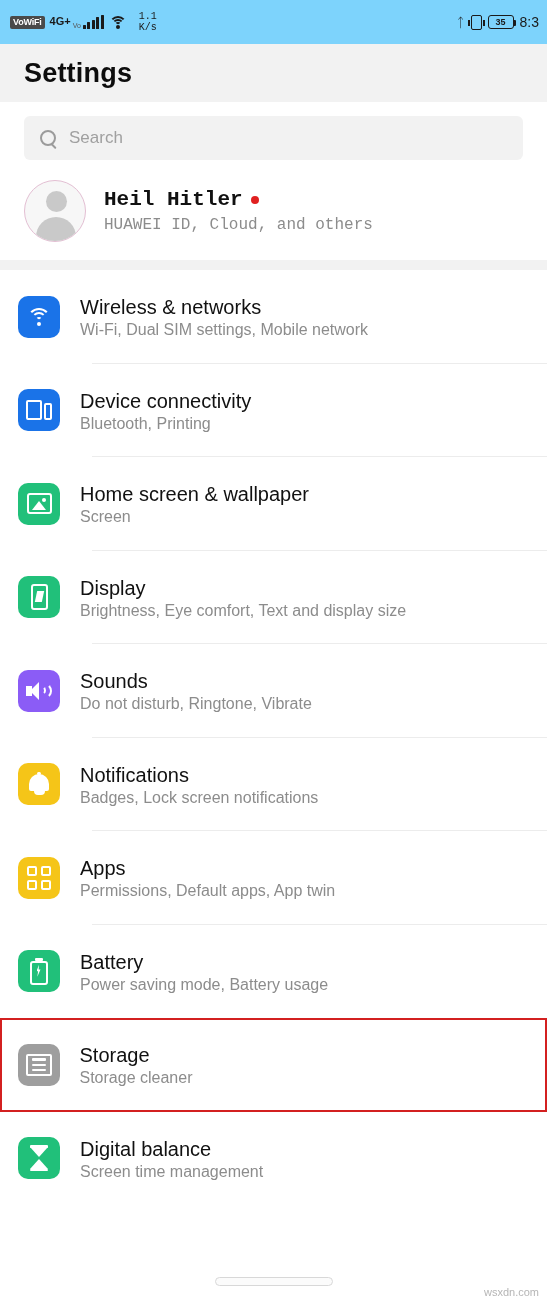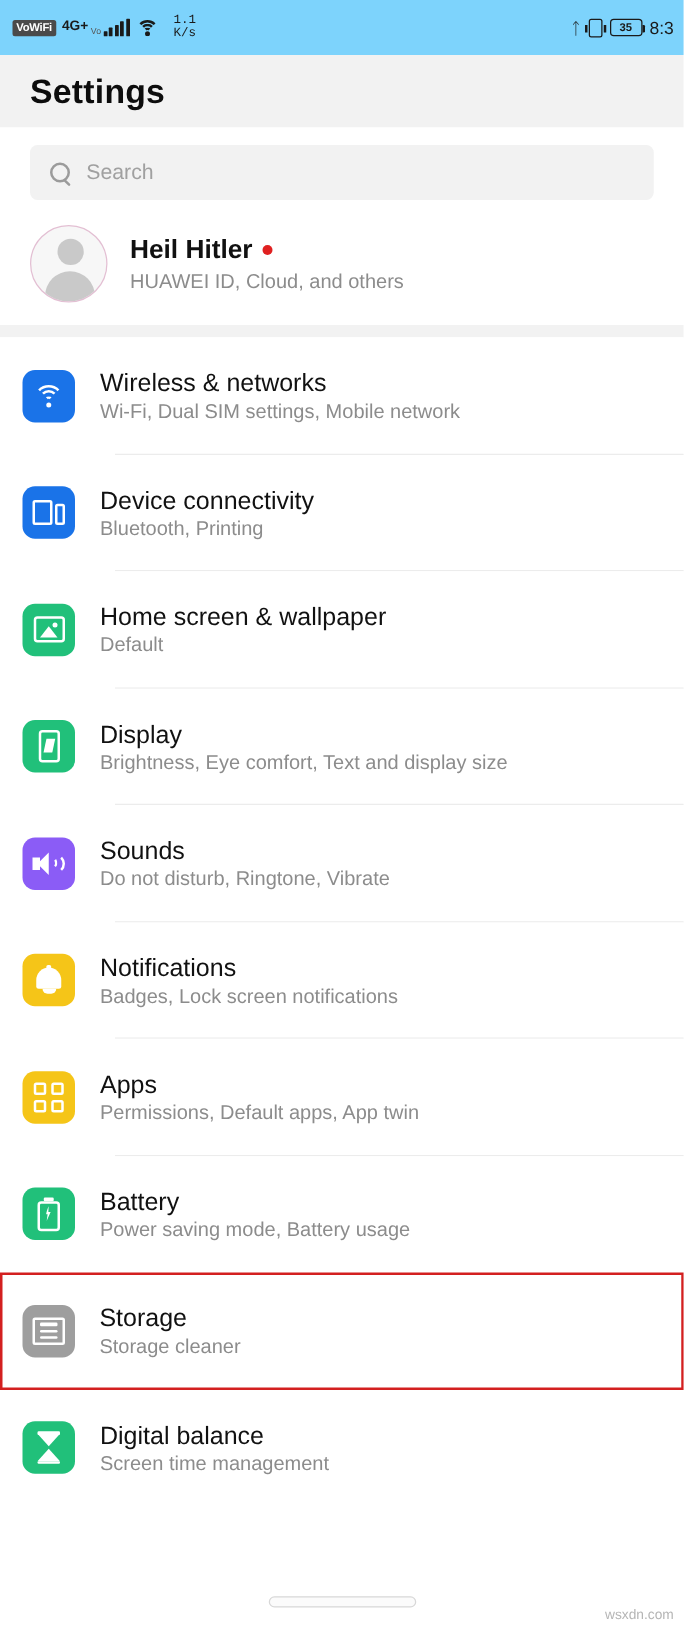--- a/index.html
+++ b/index.html
@@ -169,20 +169,21 @@
   }
   .search-ph { color: #a0a0a0; font-size: 17px; }
 
   
   .account {
     display: flex;
     align-items: center;
     padding: 10px 24px 18px 24px;
     gap: 18px;
     background: #ffffff;
+    font-family: Liberation Mono, monospace;
   }
   .avatar {
     width: 62px; height: 62px; border-radius: 50%;
     border: 1.5px solid #e3bfd3;
     background: #f7f7f7;
     display: flex; align-items: flex-end; justify-content: center;
     overflow: hidden; flex: none;
   }
   .avatar .head {
     width: 21px; height: 21px; border-radius: 50%; background: #c9c9c9;
@@ -425,21 +426,21 @@
       </div>
       <div class="sep"></div>
     </div>
 
     <div class="row">
       <div class="ico" style="background:#21c07a">
         <span class="g-img"></span>
       </div>
       <div class="texts">
         <span class="t1">Home screen &amp; wallpaper</span>
-        <span class="t2">Default</span>
+        <span class="t2">Screen</span>
       </div>
       <div class="sep"></div>
     </div>
 
     <div class="row">
       <div class="ico" style="background:#21c07a">
         <span class="g-disp"></span>
       </div>
       <div class="texts">
         <span class="t1">Display</span>

